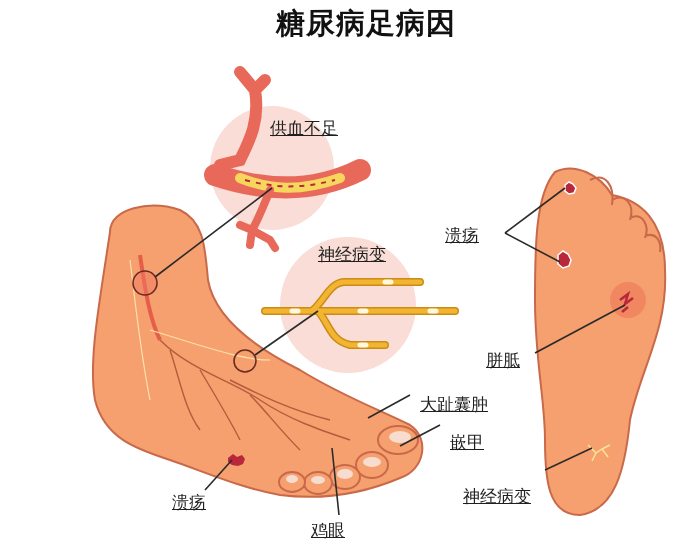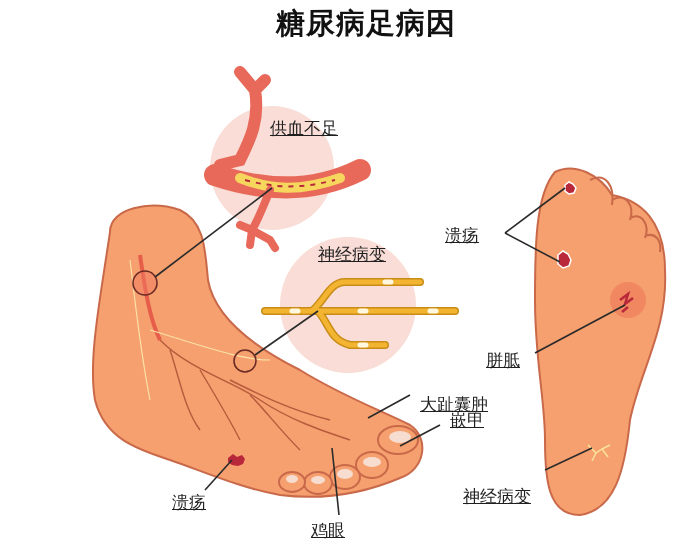--- a/index.html
+++ b/index.html
@@ -103,16 +103,16 @@
     <line x1="205" y1="490" x2="232" y2="460"></line>
     <line x1="339" y1="515" x2="332" y2="448"></line>
   </g>
 </svg>
 
 <div class="label" style="left:270px;top:120px;">供血不足</div>
 <div class="label" style="left:318px;top:246px;">神经病变</div>
 <div class="label" style="left:445px;top:227px;">溃疡</div>
 <div class="label" style="left:486px;top:352px;">胼胝</div>
 <div class="label" style="left:420px;top:382px;margin-top:14px;">大趾囊肿</div>
-<div class="label" style="left:450px;top:412px;">嵌甲</div>
+<div class="label" style="left:450px;top:434px;">嵌甲</div>
 <div class="label" style="left:463px;top:488px;">神经病变</div>
 <div class="label" style="left:172px;top:494px;">溃疡</div>
 <div class="label" style="left:311px;top:522px;">鸡眼</div>
 
 </body></html>

